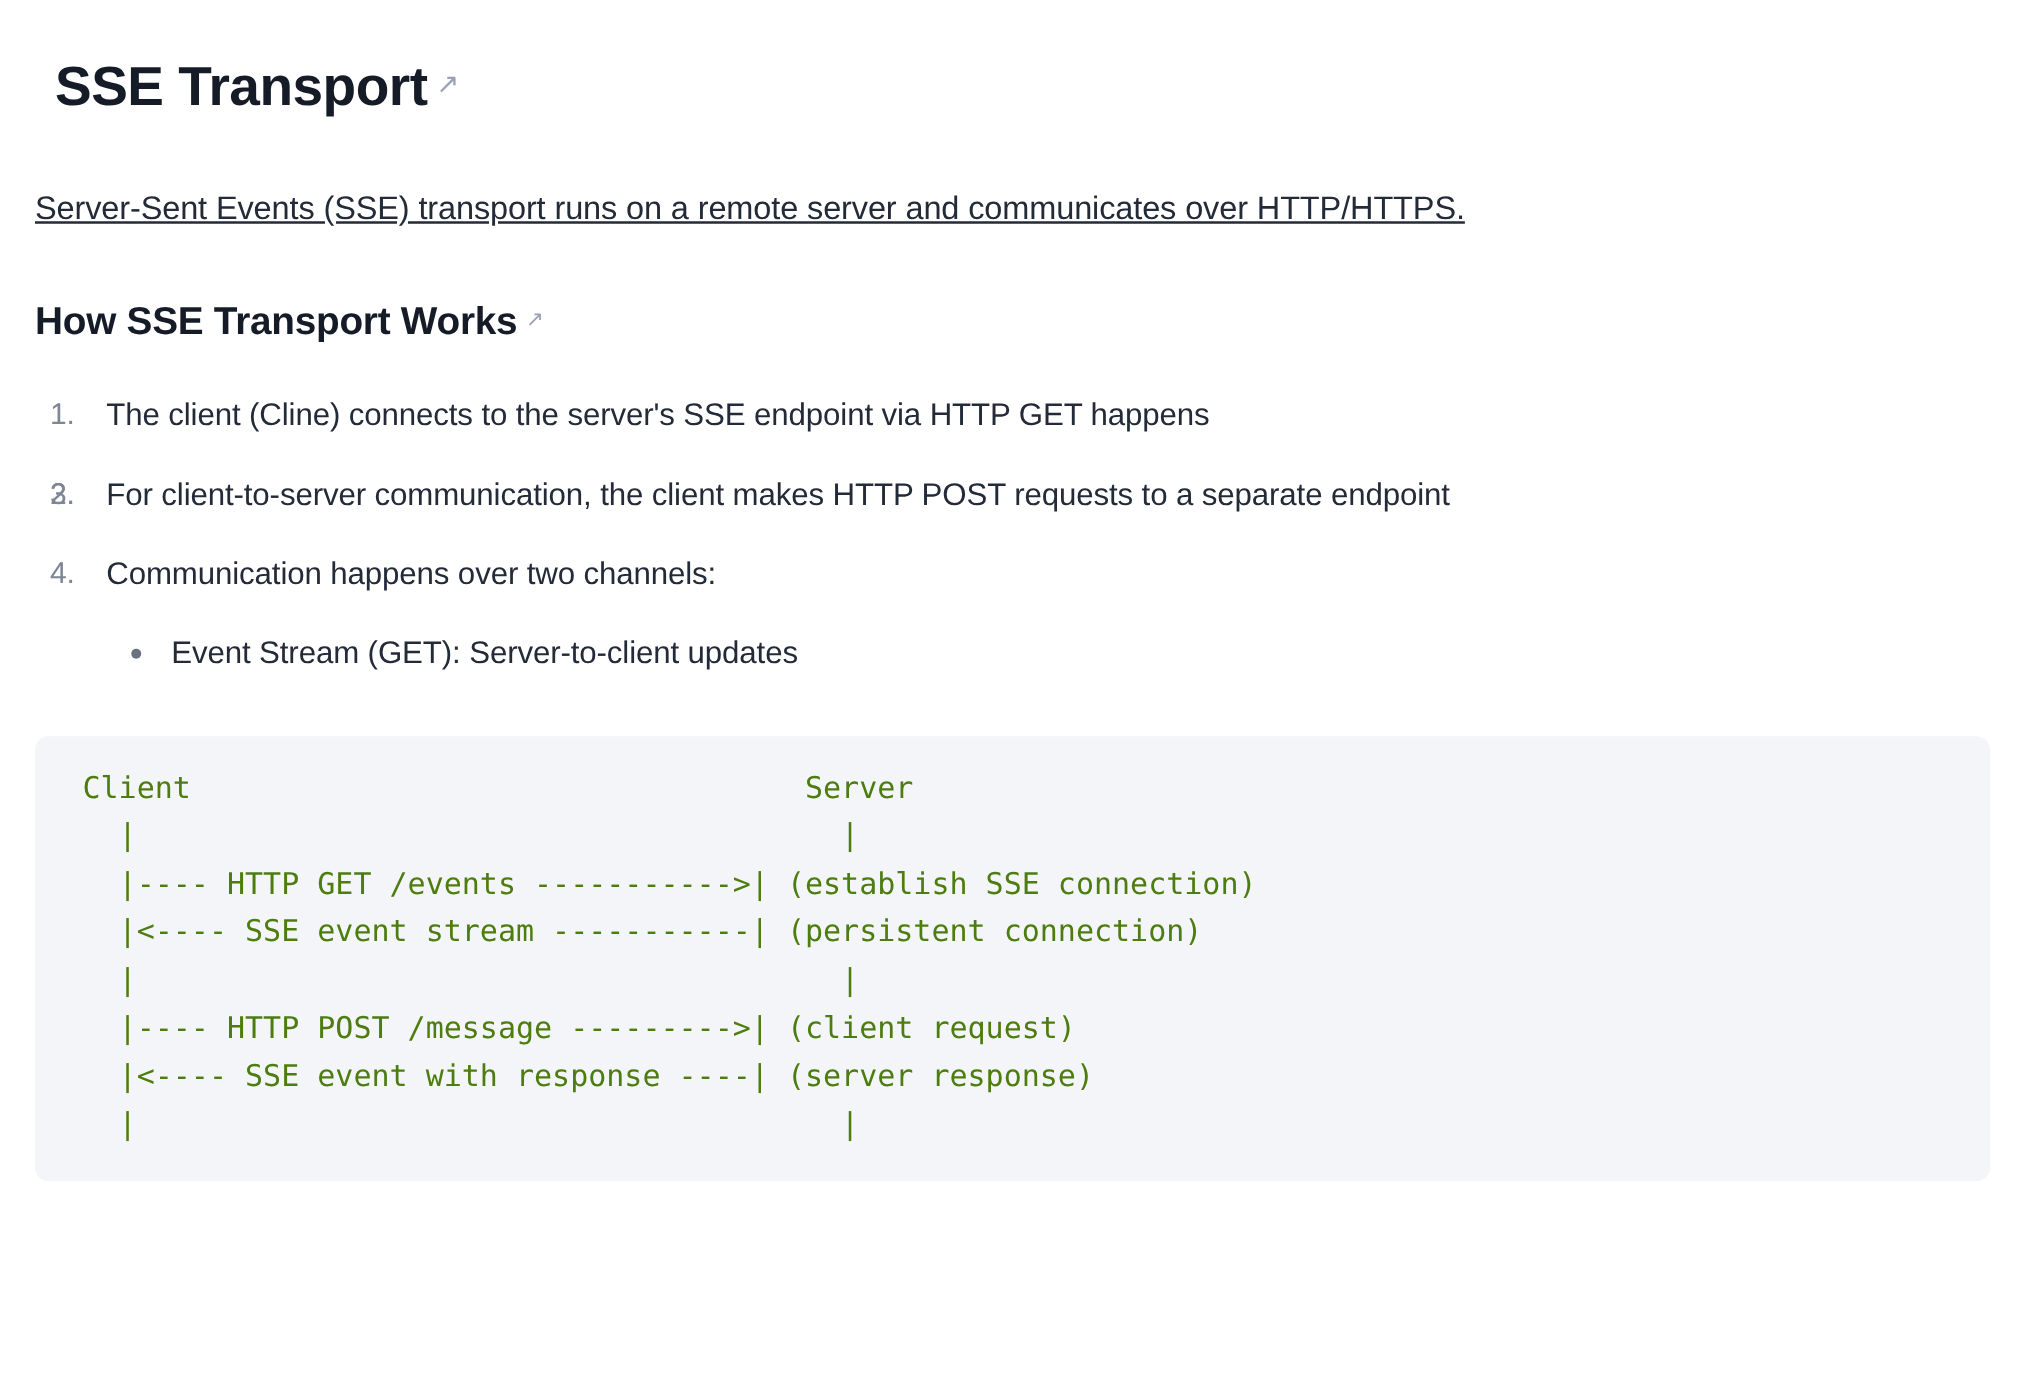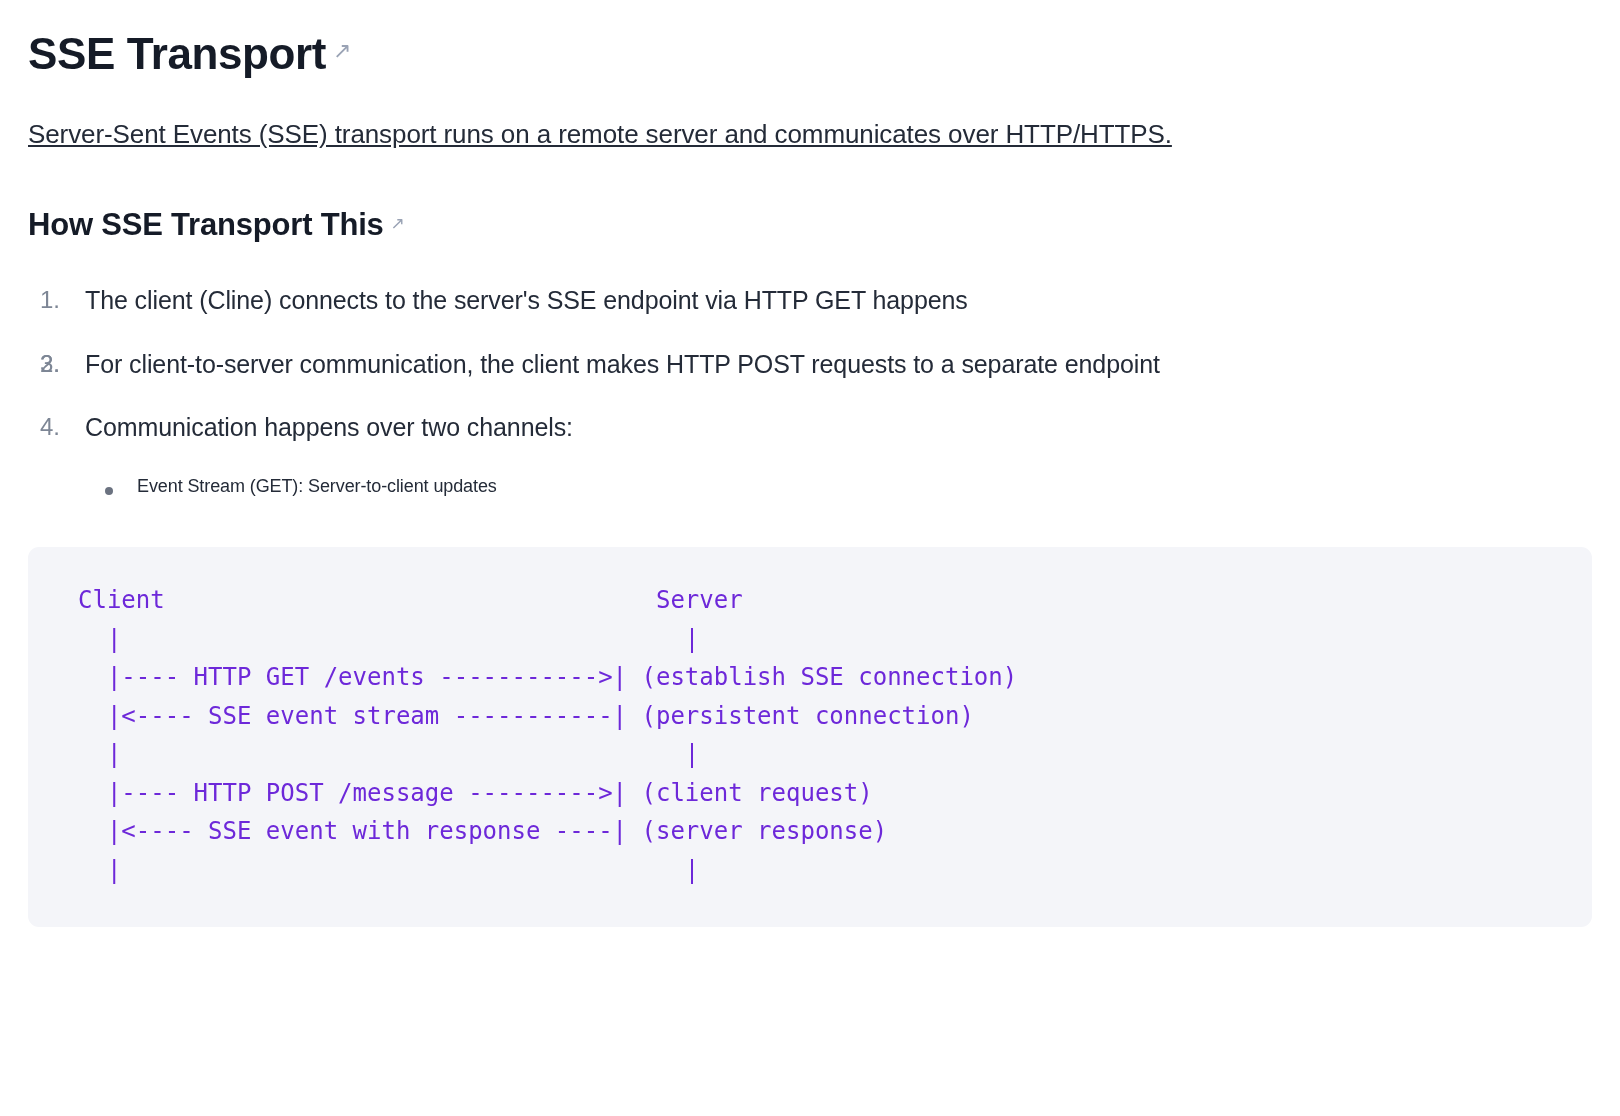--- a/index.html
+++ b/index.html
@@ -23,21 +23,21 @@
     padding: 0 28px;
   }
 
   
   h1.doc-title {
     font-size: 44px;
     line-height: 1.12;
     font-weight: 700;
     letter-spacing: -0.4px;
     color: #151b27;
-    margin: 0;
+    margin: 16px;
     padding-top: 29px;
     display: flex;
     align-items: flex-start;
   }
   h2.section-title {
     font-size: 31px;
     line-height: 1.15;
     font-weight: 700;
     letter-spacing: -0.2px;
     color: #151b27;
@@ -103,21 +103,21 @@
 
   
   ul.sub {
     list-style: none;
     margin: 0;
     padding: 0;
     padding-top: 29px;
   }
   ul.sub > li {
     position: relative;
-    font-size: 18px;
+    font-size: 25px;
     line-height: 1.35;
     color: #242b38;
     padding-left: 52px;
     margin-bottom: 30px;
     letter-spacing: -0.1px;
   }
   ul.sub > li:last-child { margin-bottom: 0; }
   .bullet-dot {
     position: absolute;
     left: 20px;
@@ -130,45 +130,45 @@
 
   
   .code-block {
     margin-top: 49px;
     background: #f4f5f9;
     border-radius: 11px;
     padding: 22px 0 26px 0;
     overflow: hidden;
   }
   pre.ascii-diagram {
-    margin: 12px;
+    margin: 0;
     padding: 0 38px;
     font-family: "DejaVu Sans Mono", "Liberation Mono", monospace;
     font-size: 24px;
     line-height: 38.5px;
-    color: #6d28d9;
+    color: #4d7c0f;
     white-space: pre;
     letter-spacing: 0px;
     tab-size: 4;
   }
 </style>
 </head>
 <body>
 
 <div class="page">
 
   <h1 class="doc-title">
     <span>SSE Transport</span>
     <span class="anchor-icon">↗</span>
   </h1>
 
   <p class="intro">Server-Sent Events (SSE) transport runs on a remote server and communicates over HTTP/HTTPS.</p>
 
   <h2 class="section-title">
-    <span>How SSE Transport This</span>
+    <span>How SSE Transport Works</span>
     <span class="anchor-icon">↗</span>
   </h2>
 
   <ol class="steps">
     <li>
       <span class="step-num">1.</span>
       <span>The client (Cline) connects to the server's SSE endpoint via HTTP GET happens</span>
     </li>
     <li>
       <span class="step-num">2.</span>

